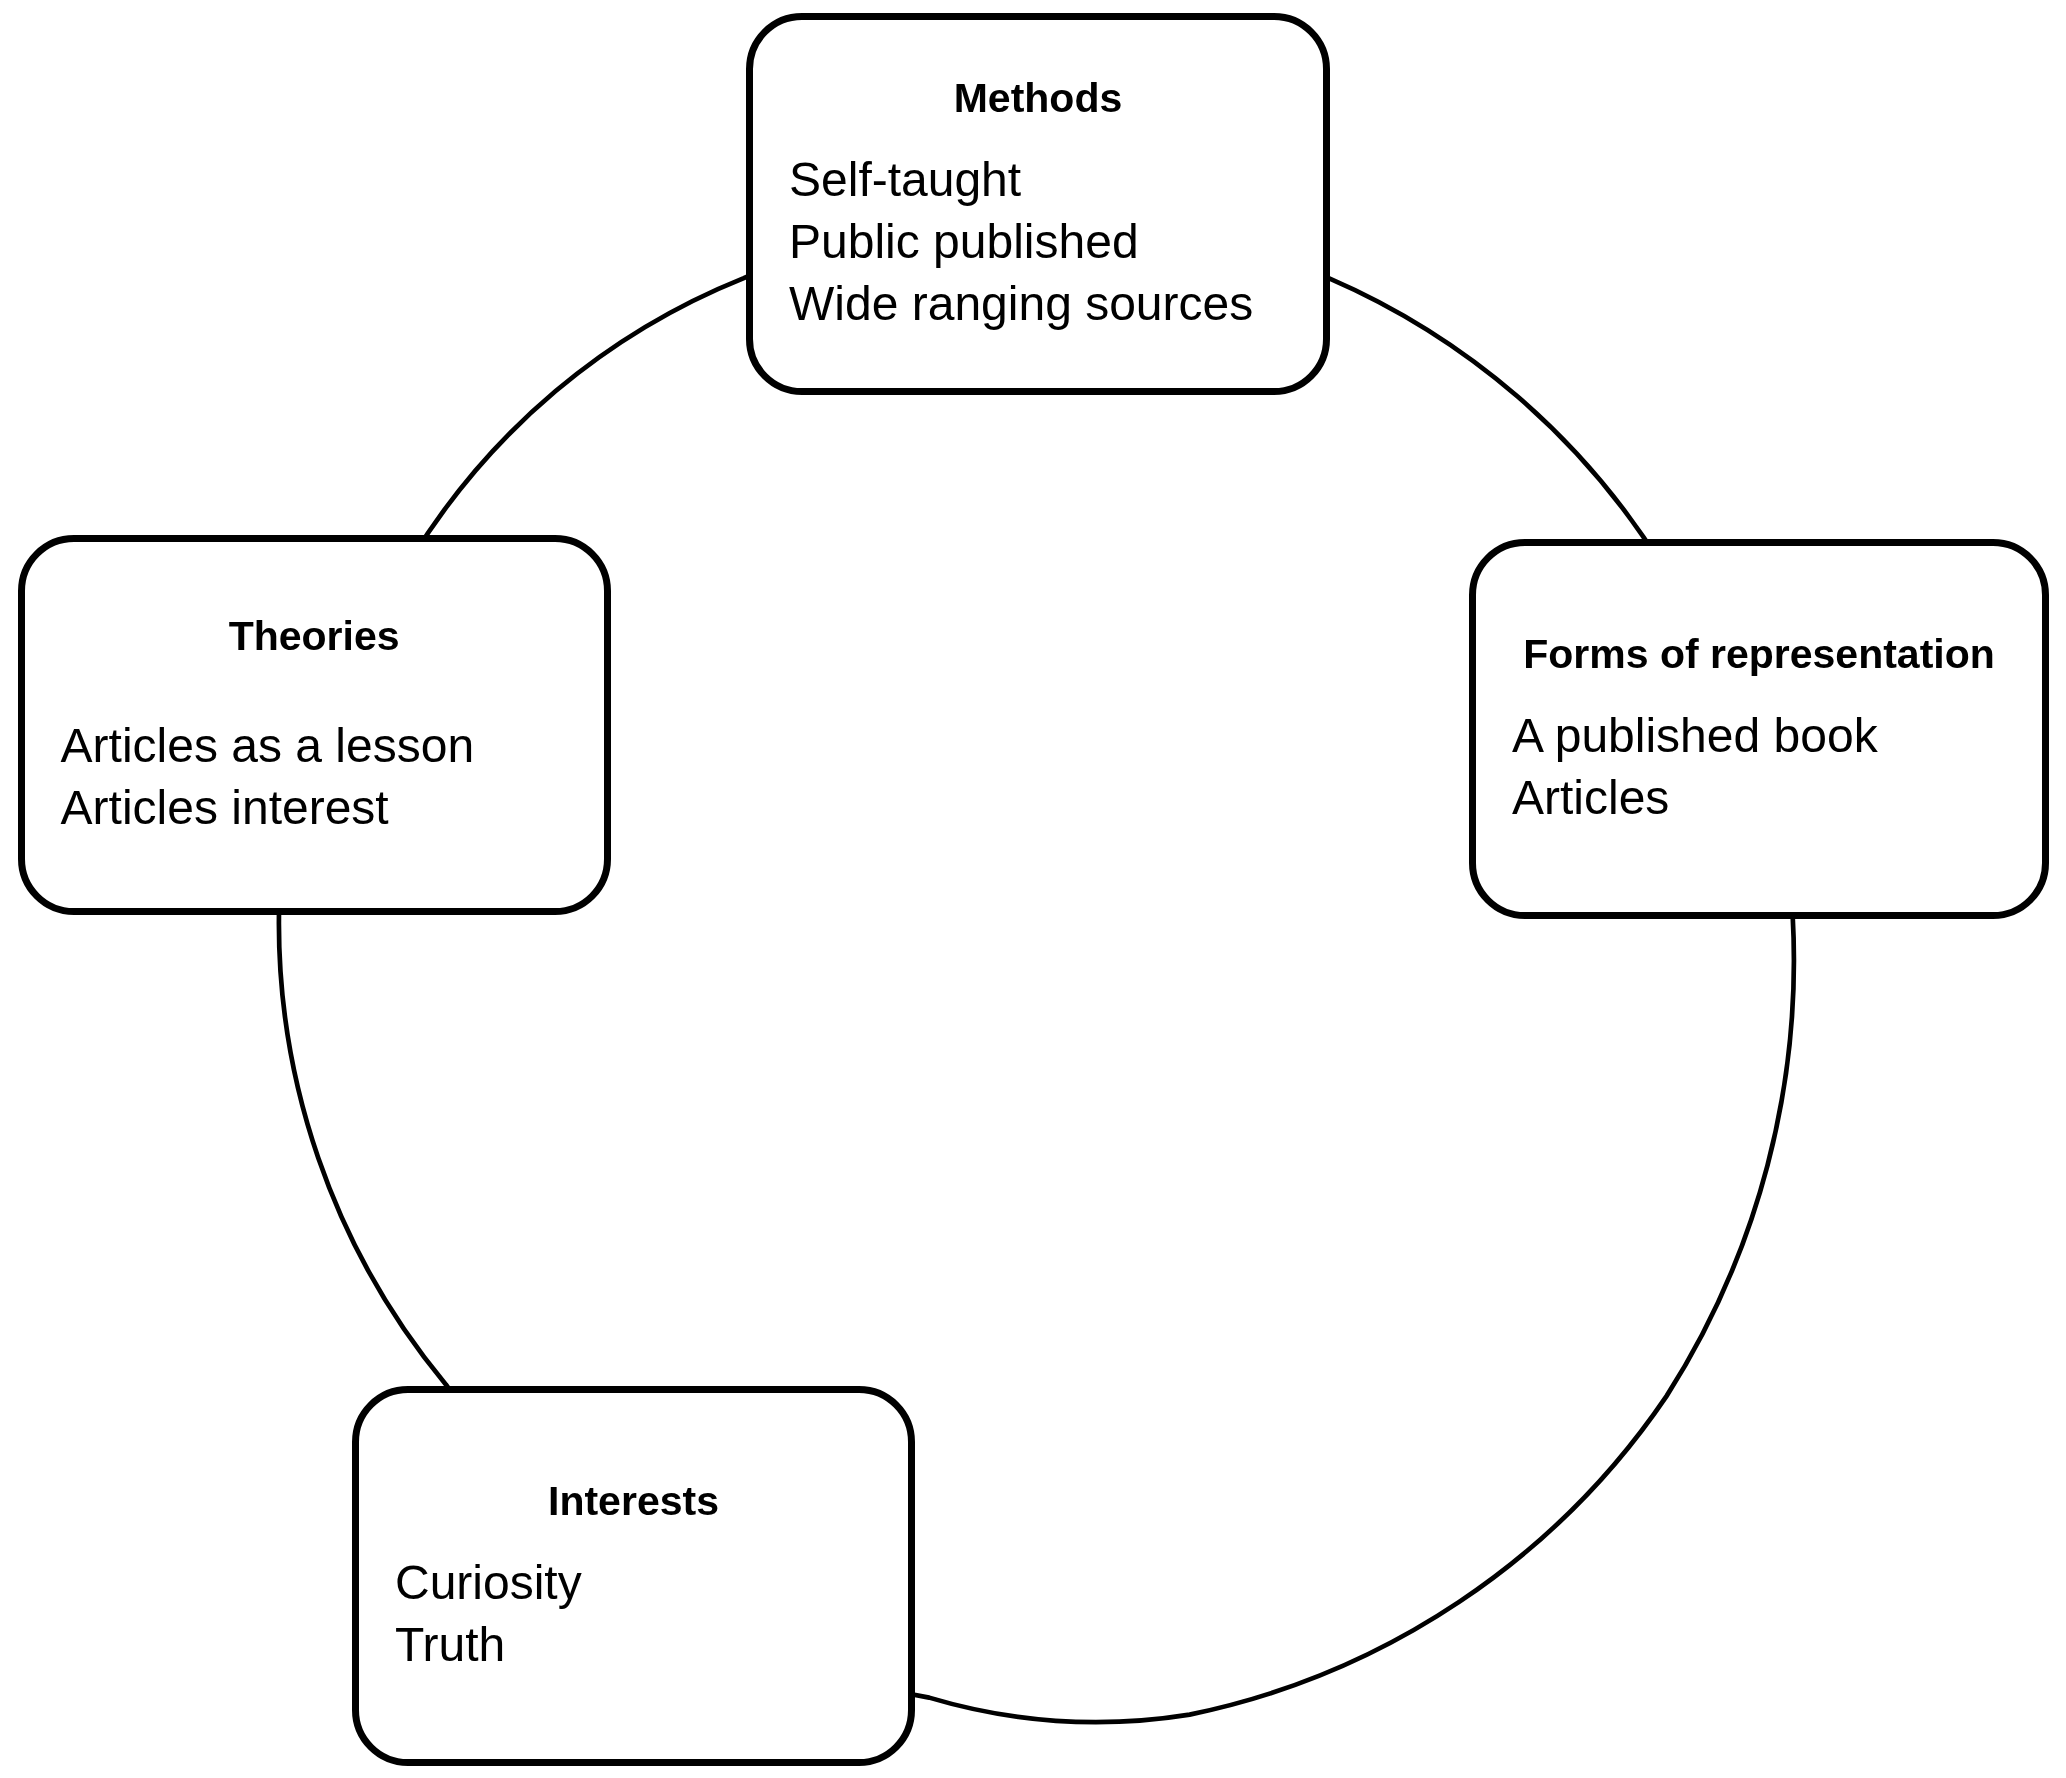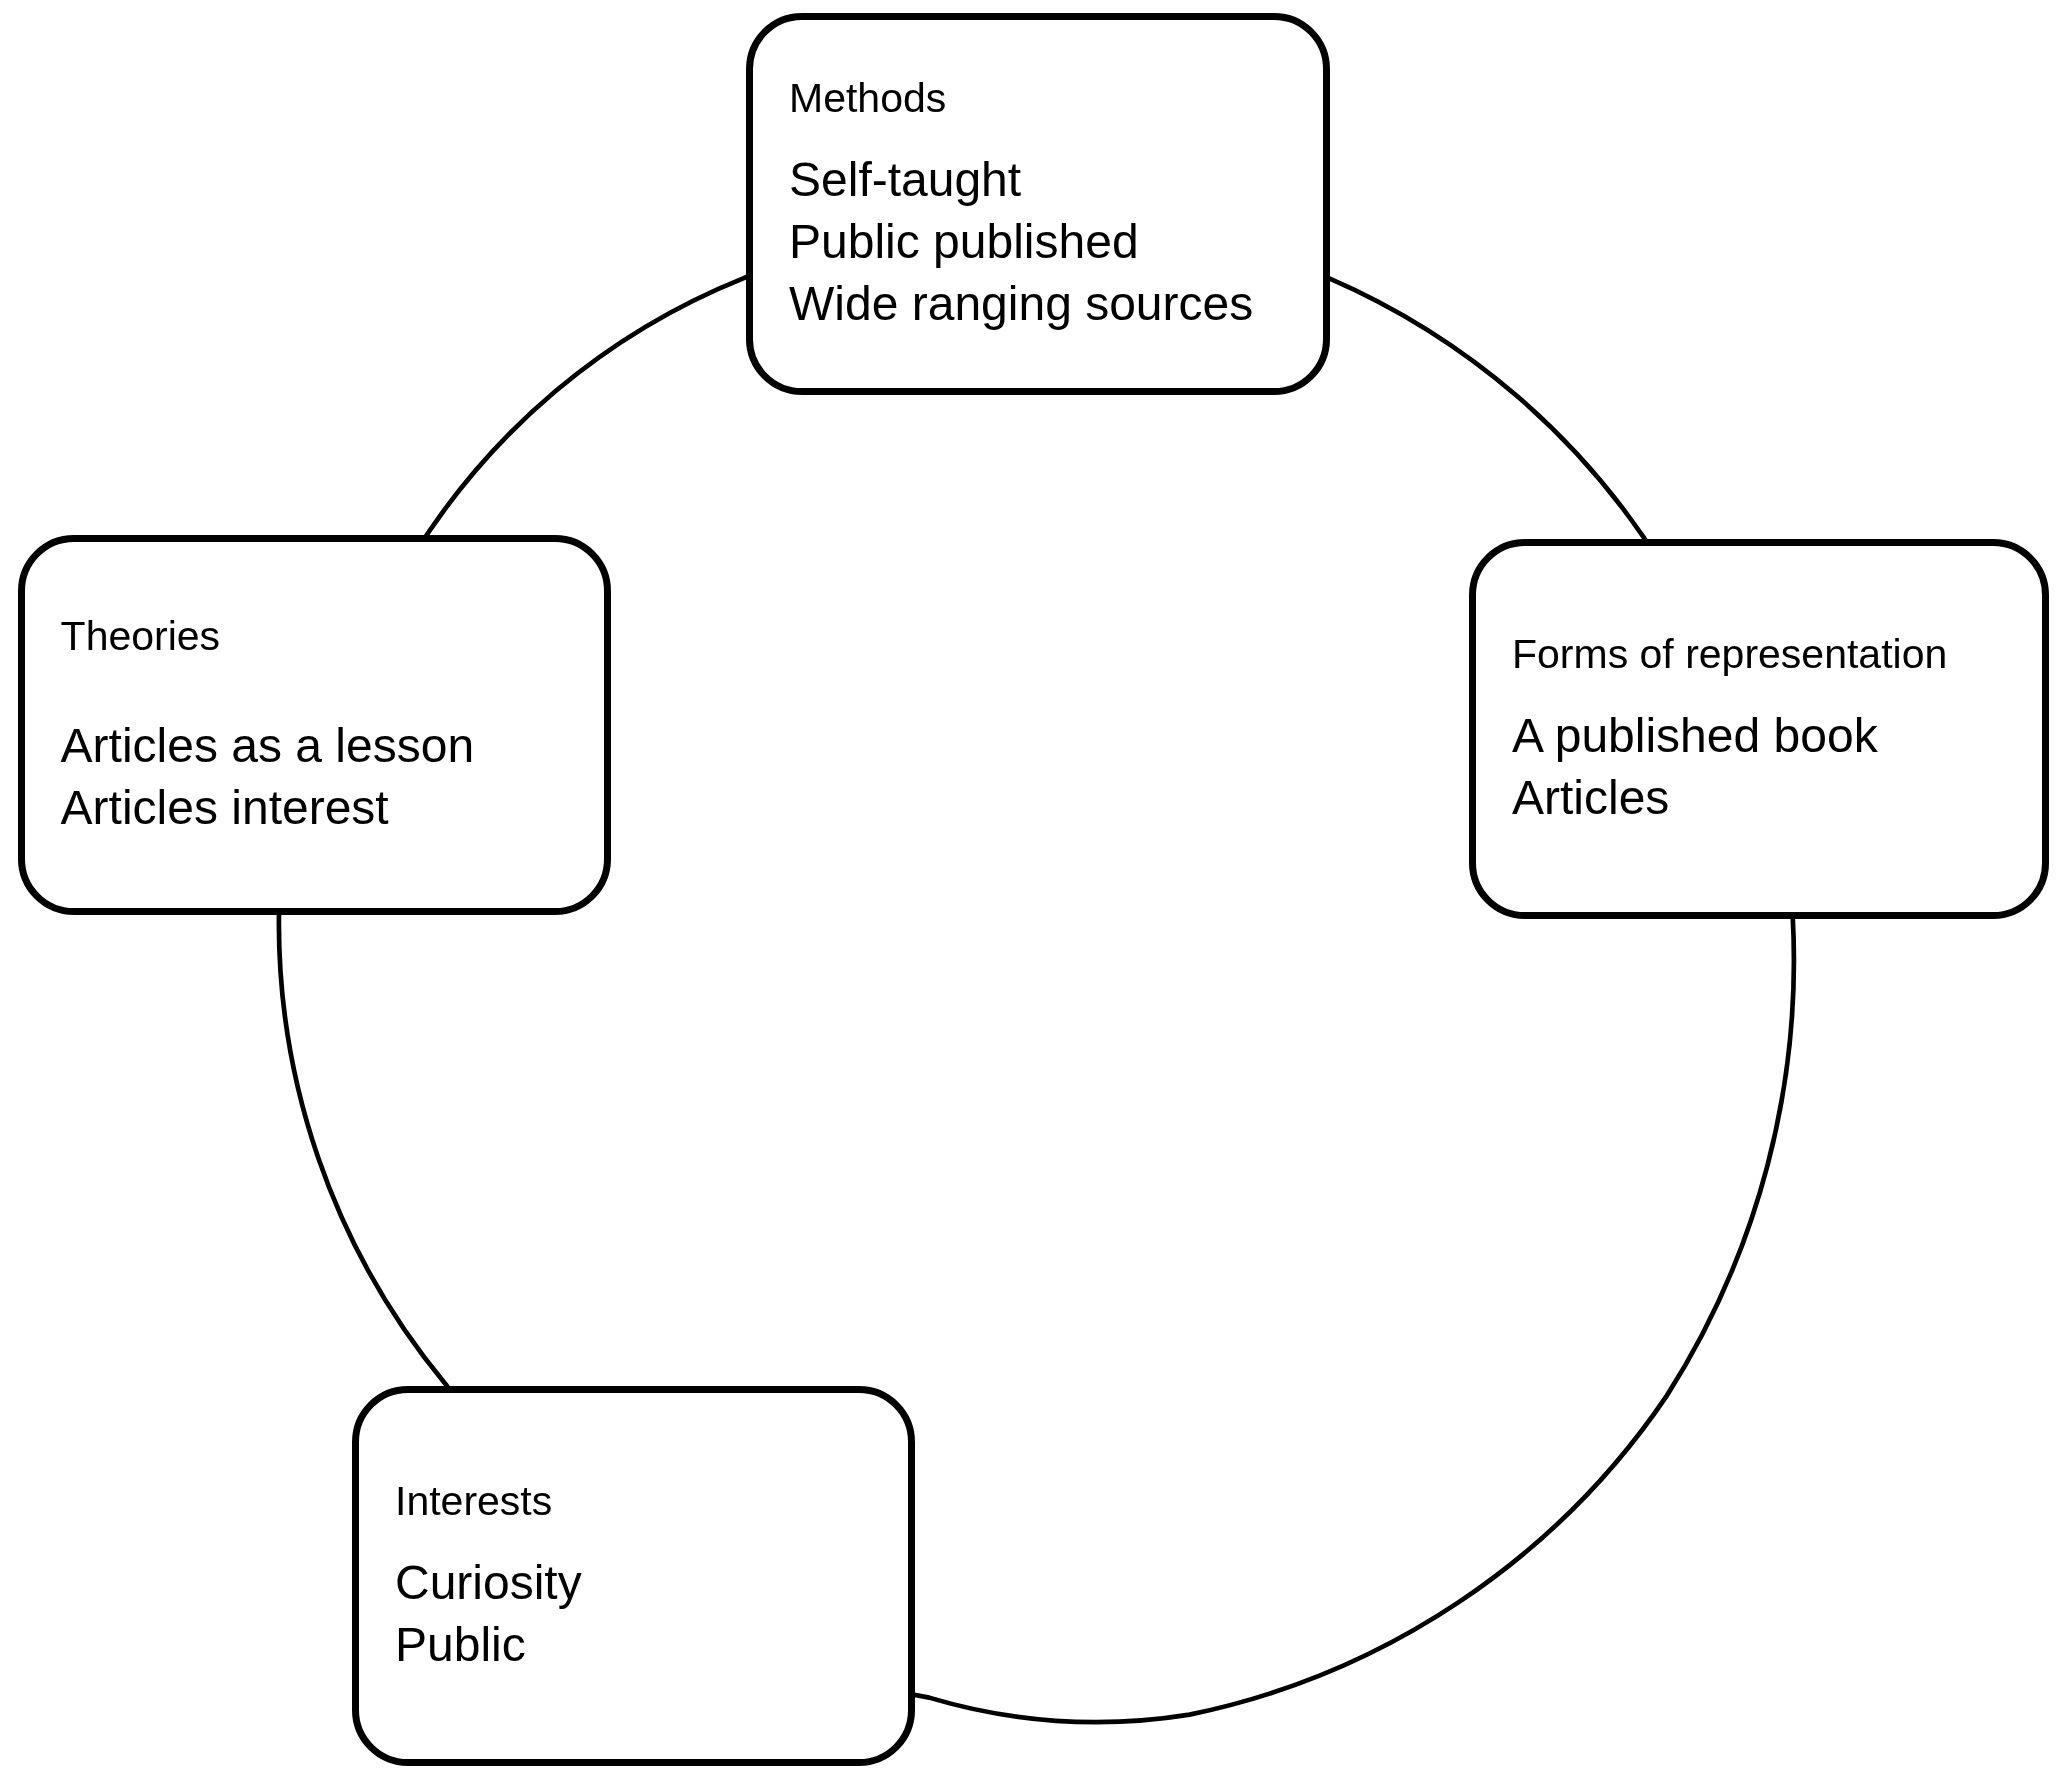--- a/index.html
+++ b/index.html
@@ -31,22 +31,22 @@
     border-radius: 56px;
     display: flex;
     flex-direction: column;
     justify-content: center;
     padding: 17.6px 36px 23.5px 36px;
   }
   .node h2 {
     margin: 8px 0 28px 0;
     font-size: 41px;
     line-height: 1.1;
-    font-weight: normal;
-    text-align: left;
+    font-weight: bold;
+    text-align: center;
     letter-spacing: 0px;
   }
   .node ul {
     list-style: none;
     margin: 0;
     padding: 0;
   }
   .node li {
     font-size: 48px;
     line-height: 62px;
@@ -100,19 +100,19 @@
     <ul>
       <li>A published book</li>
       <li>Articles</li>
     </ul>
   </div>
 
   <div class="node node-interests">
     <h2>Interests</h2>
     <ul>
       <li>Curiosity</li>
-      <li>Public</li>
+      <li>Truth</li>
     </ul>
   </div>
 
 
 </div>
 
 
 </body></html>

